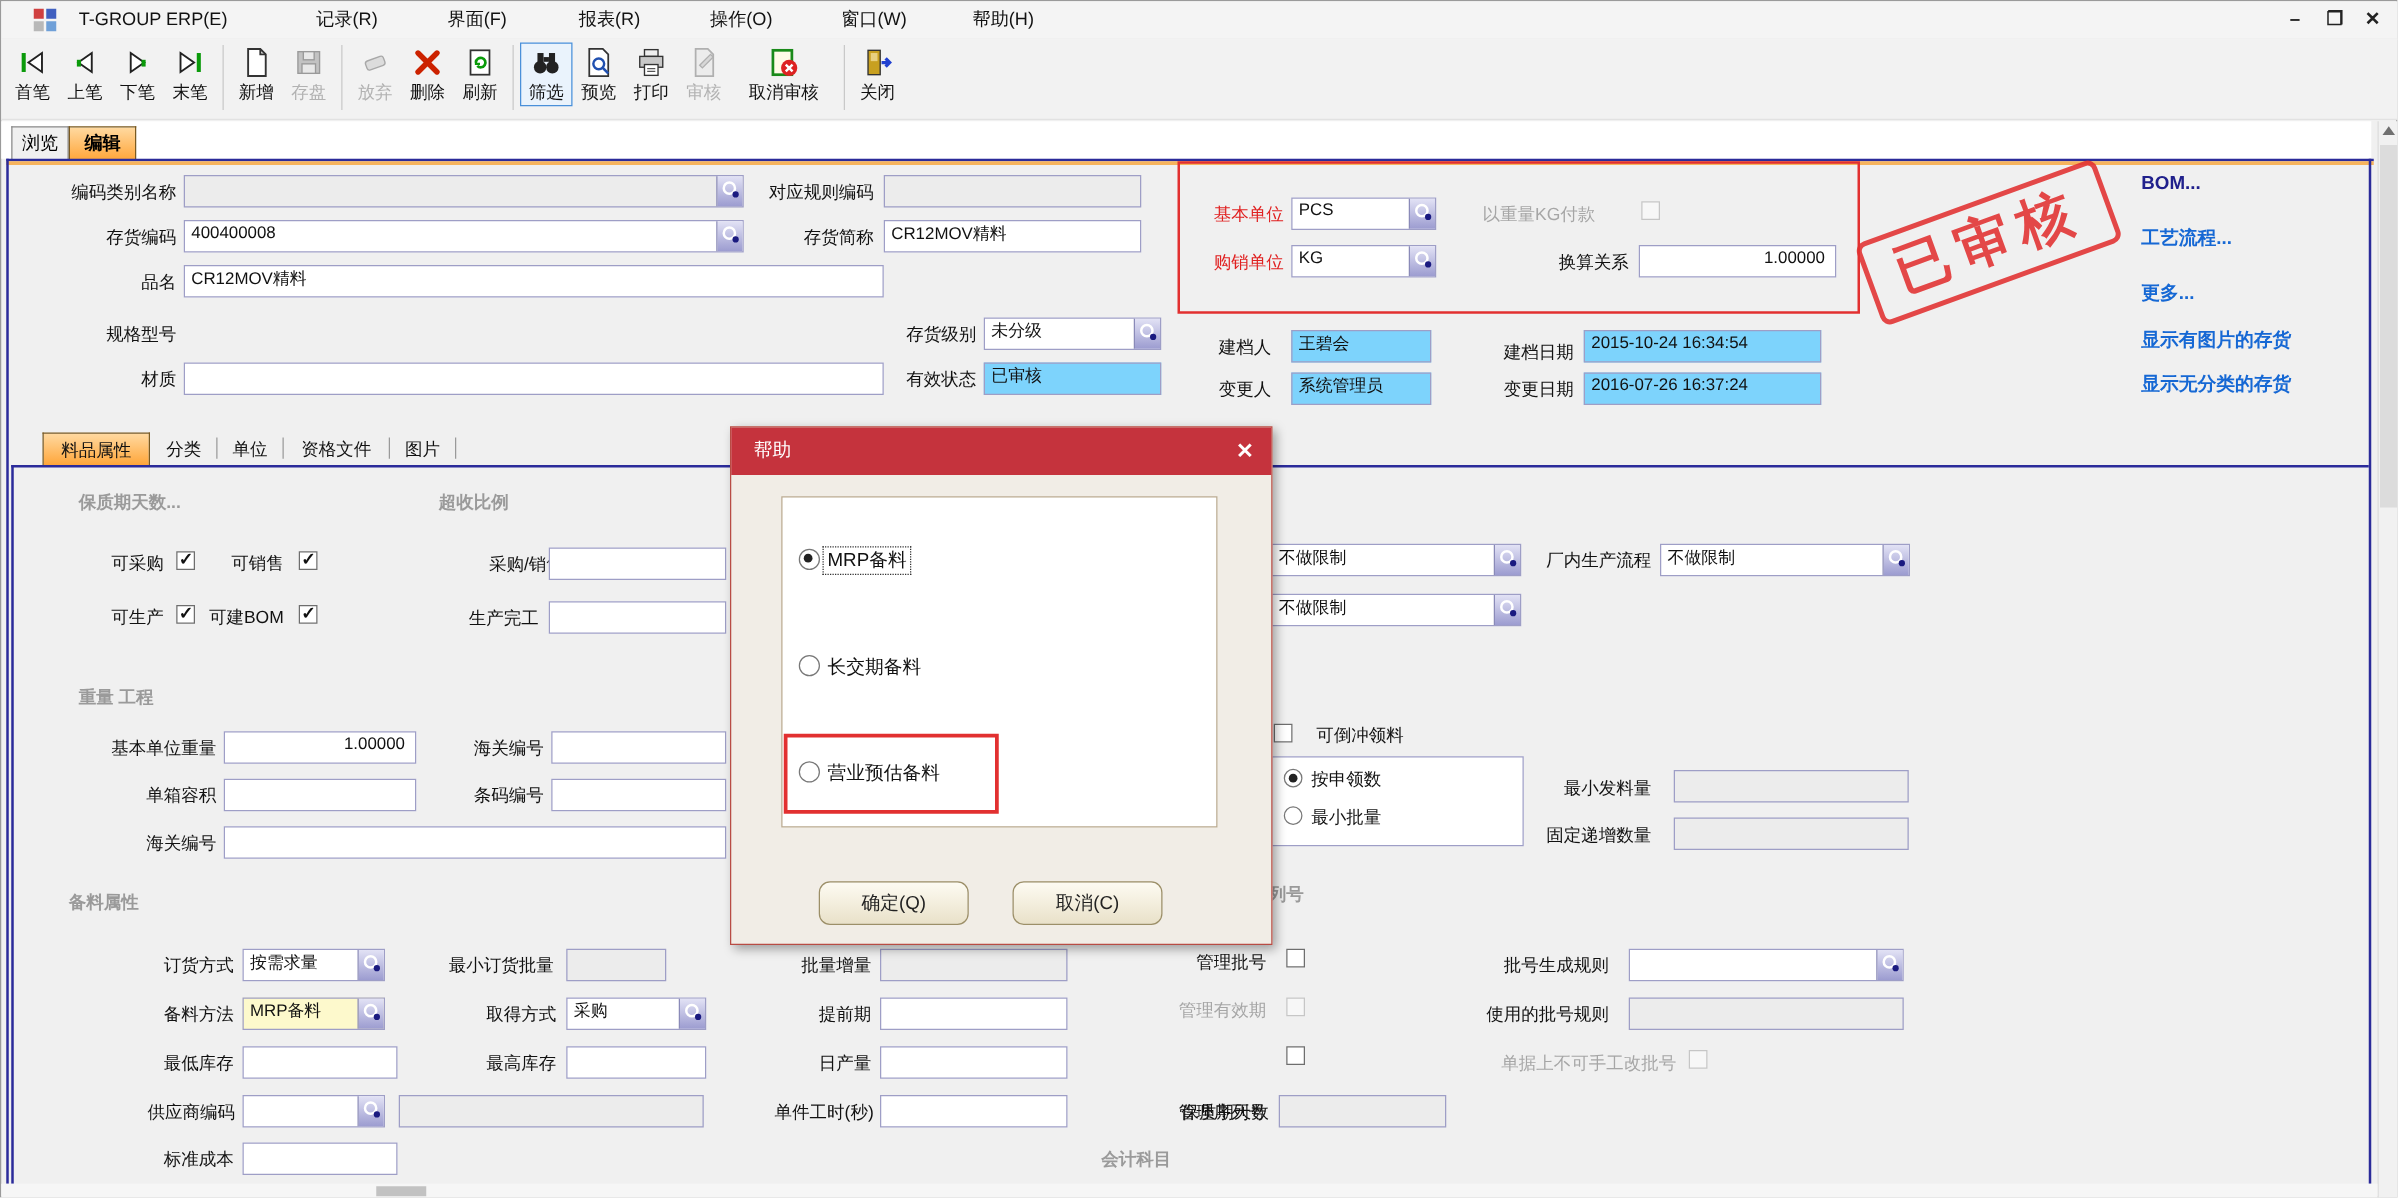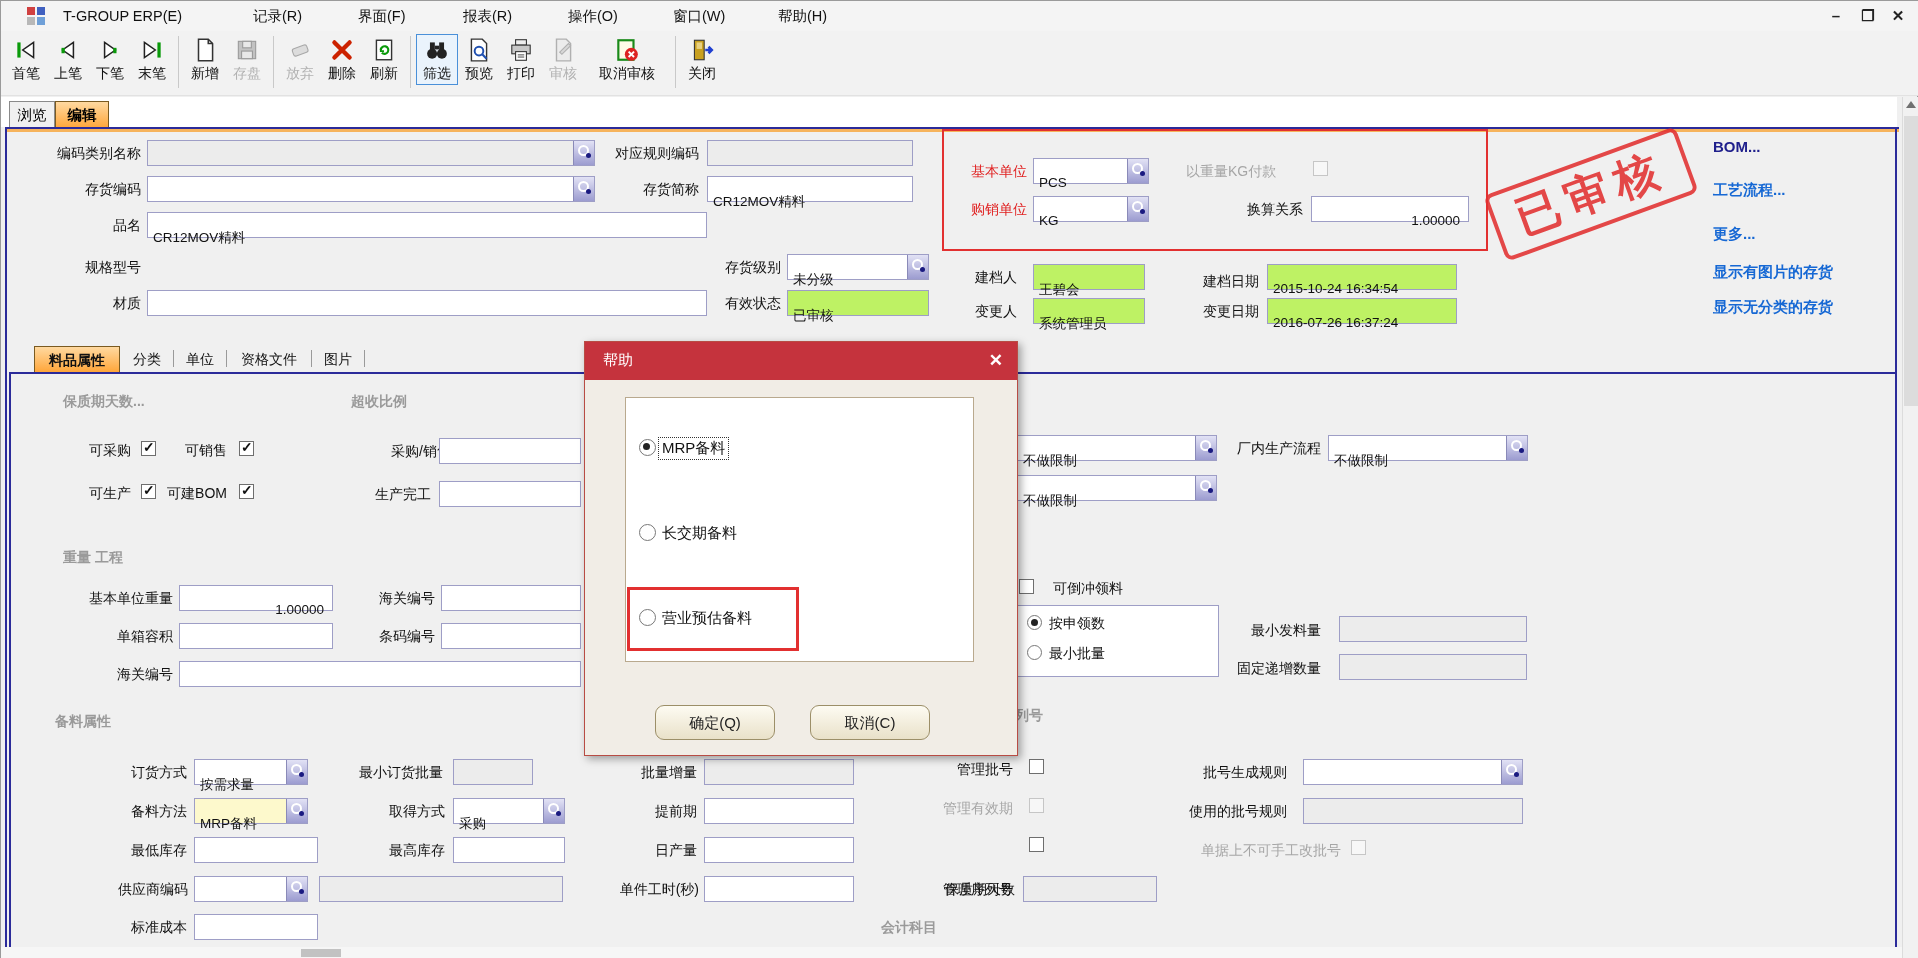--- a/index.html
+++ b/index.html
@@ -28,41 +28,41 @@
   .hline{height:2px;background:#2b2b9a;}
   .orangeline{height:3px;background:#f6b35c;}
   .vline{width:2px;background:#2b2b9a;}
   
   .lbl{font-size:14px;color:#111;text-align:right;white-space:nowrap;}
   .lbl.red{color:#e02020;}
   .lbl.gray{color:#a6a6a6;}
   .lbl.left{text-align:left;}
   .sec{font-size:14px;font-weight:bold;color:#9a9a9a;white-space:nowrap;}
   .fld{background:#fff;border:1px solid #9e9ec6;box-sizing:border-box;font-size:13.5px;color:#111;}
-  .fld .fval{display:block;padding:16px 4px 0 5px;white-space:nowrap;overflow:hidden;}
+  .fld .fval{display:block;padding:1px 4px 0 5px;white-space:nowrap;overflow:hidden;}
   .fld.right .fval{text-align:right;padding-right:8px;}
-  .fld.ro{background:#bef264;}
+  .fld.ro{background:#7dd3fc;}
   .fld.dis{background:#ececec;}
   .fld.yellow{background:#fdf9cc;}
   .lookup{position:absolute;right:0;top:0;bottom:0;width:20px;background:linear-gradient(180deg,#e2e2f5,#9c9cd0);border-left:1px solid #8a8ab8;}
   .lookup i{display:block;position:absolute;top:4px;left:4px;width:7px;height:7px;border:2px solid #fff;border-radius:50%;}
   .lookup i::after{content:"";position:absolute;right:-4px;bottom:-4px;width:5px;height:5px;border-radius:50%;background:#1a1a80;}
   .haslookup{position:absolute;}
   .chk{position:absolute;width:15px;height:15px;background:#fff;border:1px solid #6e6e6e;box-sizing:border-box;}
   .chk.checked::after{content:"✓";position:absolute;left:1px;top:-3px;font-size:14px;font-weight:bold;color:#111;}
   .chk.dis{border-color:#c6c6c6;background:#f7f7f7;}
   .radio{position:absolute;width:15px;height:15px;border-radius:50%;background:#fff;border:1px solid #787878;box-sizing:border-box;}
   .radio.sel::after{content:"";position:absolute;left:3px;top:3px;width:7px;height:7px;border-radius:50%;background:#222;}
   .redbox{position:absolute;border:2px solid #e23030;}
   .link{font-size:15px;font-weight:bold;color:#1668d4;white-space:nowrap;}
   .link.navy{color:#20208c;}
   .stamp{left:1488px;top:158px;width:196px;height:62px;border:4px solid #e23030;border-radius:8px;color:#e23030;font-size:44px;font-weight:bold;letter-spacing:8px;text-align:center;line-height:60px;transform:rotate(-20deg);opacity:.88;}
   
   .subtab{top:345px;height:26px;font-size:14px;line-height:26px;text-align:center;color:#111;}
-  .subtab.sel{background:linear-gradient(180deg,#ffd9a0,#ffa63a);font-weight:bold;border:1px solid #7a5a20;border-bottom:none;box-sizing:border-box;}
+  .subtab.sel{background:linear-gradient(180deg,#ffd9a0,#ffa63a);font-weight:normal;border:1px solid #7a5a20;border-bottom:none;box-sizing:border-box;}
   .subsep{top:349px;width:1px;height:17px;background:#9a9a9a;}
   
   .dialog{left:583px;top:340px;width:432px;height:413px;background:#f1ede6;border:1px solid #b84c44;box-shadow:3px 3px 8px rgba(0,0,0,.35);z-index:50;}
   .dlg-title{position:absolute;left:0;top:0;right:0;height:38px;background:#c5333d;}
   .dlg-title-text{position:absolute;left:18px;top:9px;color:#fff;font-size:15px;}
   .dlg-close{position:absolute;right:14px;top:8px;color:#fff;font-size:17px;font-weight:bold;}
   .dlg-list{position:absolute;left:40px;top:55px;width:349px;height:265px;background:#fff;border:1px solid #b9a98e;box-sizing:border-box;}
   .dlg-opt-label{position:absolute;font-size:15px;color:#111;white-space:nowrap;padding:1px 3px;}
   .dlg-opt-label.focus{outline:1px dotted #333;}
   .dlg-btn{position:absolute;width:120px;height:35px;background:linear-gradient(180deg,#fdfbf2,#e9e1c9);border:1px solid #9c8f68;border-radius:9px;font-size:15px;color:#222;text-align:center;line-height:33px;box-sizing:border-box;}
@@ -265,20 +265,21 @@
         <i></i>
       </span>
   </div>
   <div class="abs lbl" style="left:598px;top:144px;width:100px">对应规则编码</div>
   <div class="abs fld dis" style="left:706px;top:139px;width:206px;height:26px">
       <span class="fval"></span>
     </div>
 
   <div class="abs lbl" style="left:40px;top:180px;width:100px">存货编码</div>
   <div class="abs fld haslookup" style="left:146px;top:175px;width:448px;height:26px">
+    <span class="fval">400400008</span>
     <span class="lookup">
         <i></i>
       </span>
   </div>
   <div class="abs lbl" style="left:598px;top:180px;width:100px">存货简称</div>
   <div class="abs fld" style="left:706px;top:175px;width:206px;height:26px">
       <span class="fval">CR12MOV精料</span>
     </div>
 
   <div class="abs lbl" style="left:40px;top:216px;width:100px">品名</div>

